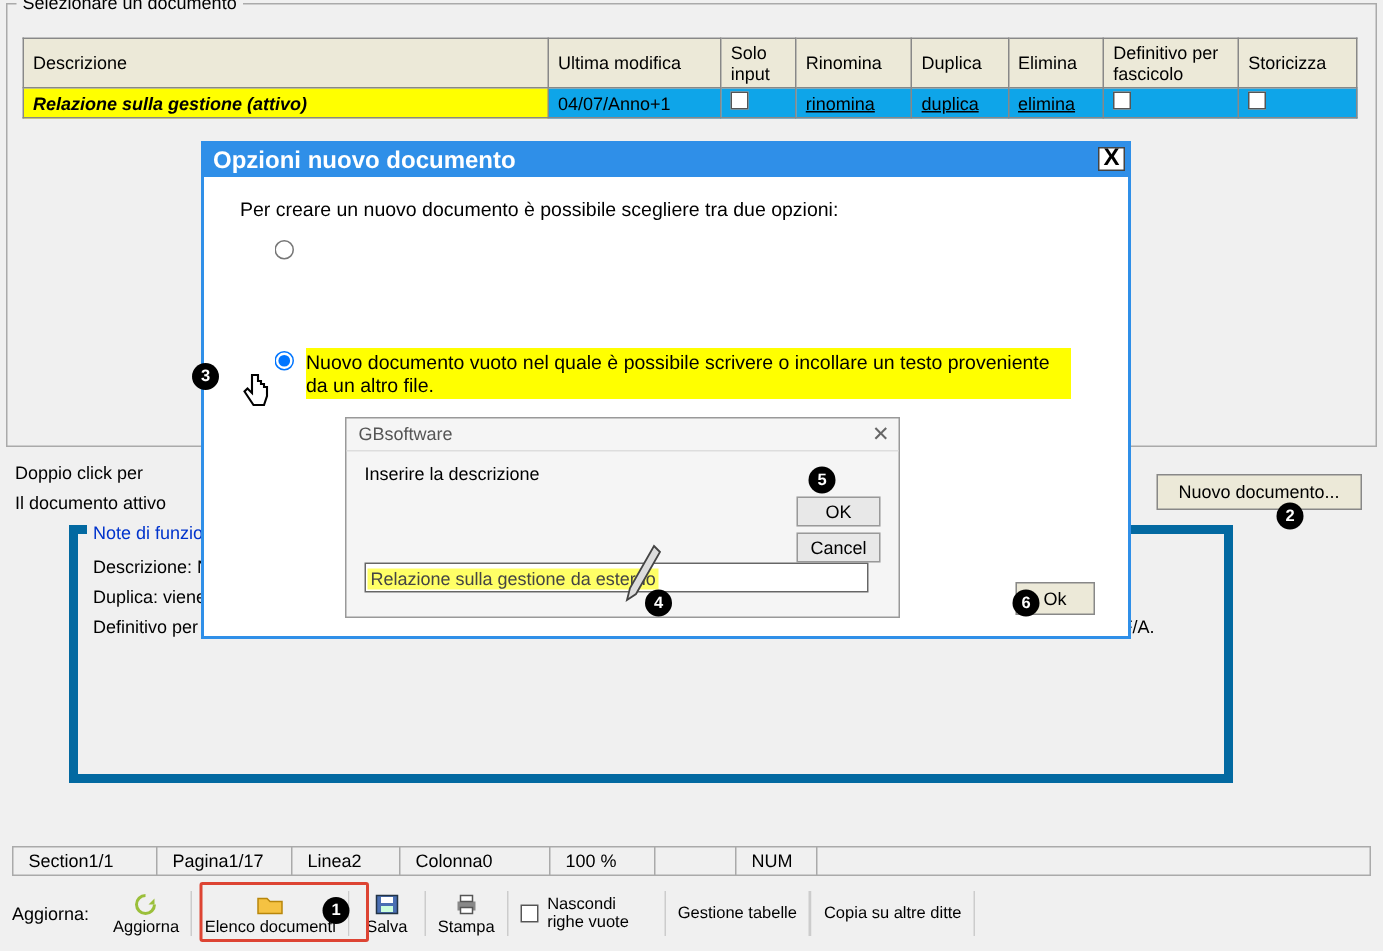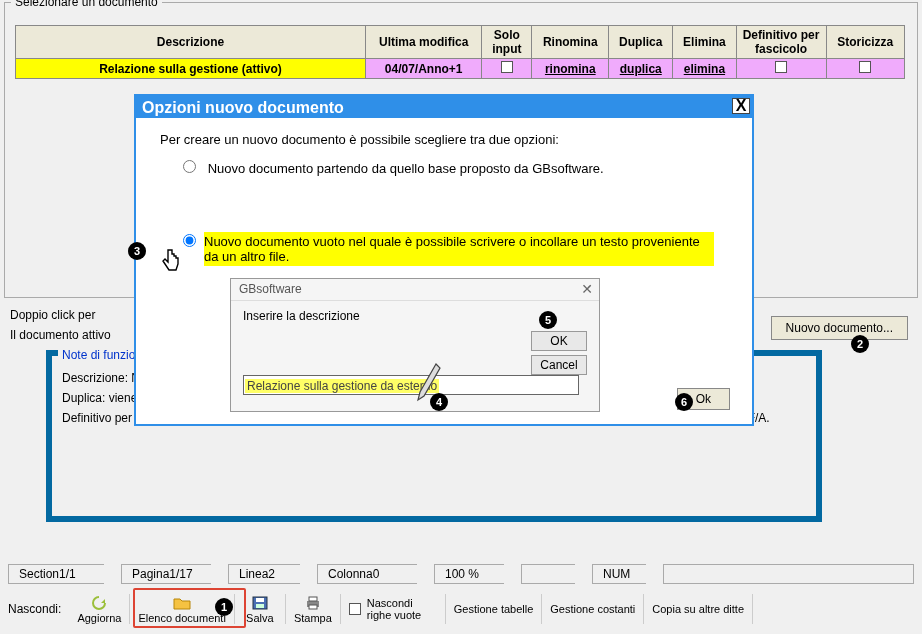--- a/index.html
+++ b/index.html
@@ -29,29 +29,29 @@
   table.doc-table {
     position: absolute;
     top: 22px; left: 10px;
     border-collapse: collapse;
     width: 890px;
     background: #fff;
   }
   table.doc-table th, table.doc-table td {
     border: 1px solid #888;
     padding: 2px 6px;
-    text-align: center;
-    font-weight: bold;
+    text-align: left;
+    font-weight: normal;
     font-size: 12px;
     vertical-align: middle;
   }
   table.doc-table th { background: #ece9d8; }
   table.doc-table th.desc-col { width: 350px; }
-  .row-active td { background: #f0abfc; }
-  .row-active td.desc-cell { background: #ffff00; font-weight: bold; text-align: center; }
+  .row-active td { background: #0ea5e9; }
+  .row-active td.desc-cell { background: #ffff00; font-weight: bold; text-align: left; font-style: italic; }
   .link-cell { text-decoration: underline; color: #000; cursor: pointer; }
   .chk { width:12px; height:12px; border:1px solid #555; display:inline-block; background:#fff; }
 
   .below-text {
     position: absolute;
     left: 10px; top: 308px;
     font-size: 12px;
   }
   .below-text .bold { font-weight: normal; }
   .btn-new-doc {
@@ -201,21 +201,21 @@
     width: 28px; height: 40px;
     z-index: 45;
   }
 
   
   .status-bar {
     position: absolute;
     left: 8px; top: 564px;
     width: 906px; height: 20px;
     display: flex;
-    gap: 17px;
+    gap: 0;
     font-size: 12px;
   }
   .status-bar .cell {
     border: 1px solid #aaa;
     border-right: none;
     padding: 1px 10px;
     background: #f0f0f0;
     display: flex;
     align-items: center;
     white-space: nowrap;
@@ -305,21 +305,20 @@
 
 <div class="dlg1">
   <div class="dlg1-title">
     <span>Opzioni nuovo documento</span>
     <div class="dlg1-close">X</div>
   </div>
   <div class="dlg1-body">
     <div>Per creare un nuovo documento è possibile scegliere tra due opzioni:</div>
     <div class="radio-row">
       <input type="radio" style="">
-      <span>Nuovo documento partendo da quello base proposto da GBsoftware.</span>
     </div>
     <div class="opt2-wrap">
       <input type="radio" checked="" style="margin-right: 8px; margin-top: 2px;">
       <span class="opt2">Nuovo documento vuoto nel quale è possibile scrivere o incollare un testo proveniente da un altro file.</span>
     </div>
   </div>
   <div class="ok-btn-outer">Ok</div>
 </div>
 
 <div class="dlg2">
@@ -356,21 +355,21 @@
   <div class="cell" style="width:90px">Pagina1/17</div>
   <div class="cell" style="width:72px">Linea2</div>
   <div class="cell" style="width:100px">Colonna0</div>
   <div class="cell" style="width:70px">100 %</div>
   <div class="cell blank"></div>
   <div class="cell" style="width:54px">NUM</div>
   <div class="cell" style="flex:1"></div>
 </div>
 
 <div class="toolbar">
-  <div class="label">Nascondi:</div>
+  <div class="label">Aggiorna:</div>
 
   <div class="tool-btn">
     <svg class="icn" viewBox="0 0 18 16">
         <path d="M9 2 A6 6 0 1 0 15 8" fill="none" stroke="#9bbf3a" stroke-width="2"></path>
         <path d="M15 4 L15 8 L11 8 Z" fill="#9bbf3a"></path>
       </svg>
     <span>Aggiorna</span>
   </div>
   <div class="tool-sep"></div>
 
@@ -406,23 +405,20 @@
     <span class="chk"></span>
     <span style="width:70px">Nascondi righe vuote</span>
   </div>
   <div class="tool-sep"></div>
 
   <div class="tool-btn" style="min-width:58px">
     <span style="text-align:right">Gestione tabelle</span>
   </div>
   <div class="tool-sep"></div>
 
-  <div class="tool-btn" style="min-width:58px">
-    <span style="text-align:center">Gestione costanti</span>
-  </div>
   <div class="tool-sep"></div>
 
   <div class="tool-btn" style="min-width:64px">
     <span style="text-align:center">Copia su altre ditte</span>
   </div>
   <div class="tool-sep"></div>
 </div>
 
 <div class="elenco-highlight"></div>
 

